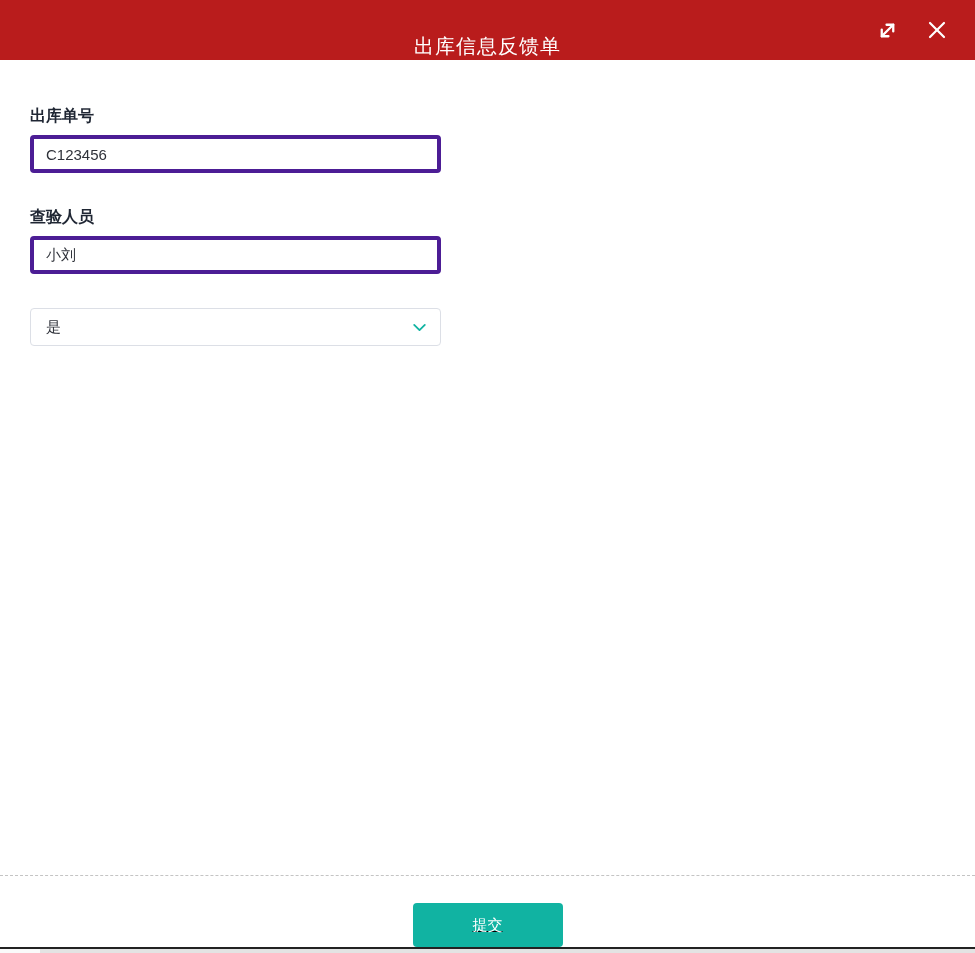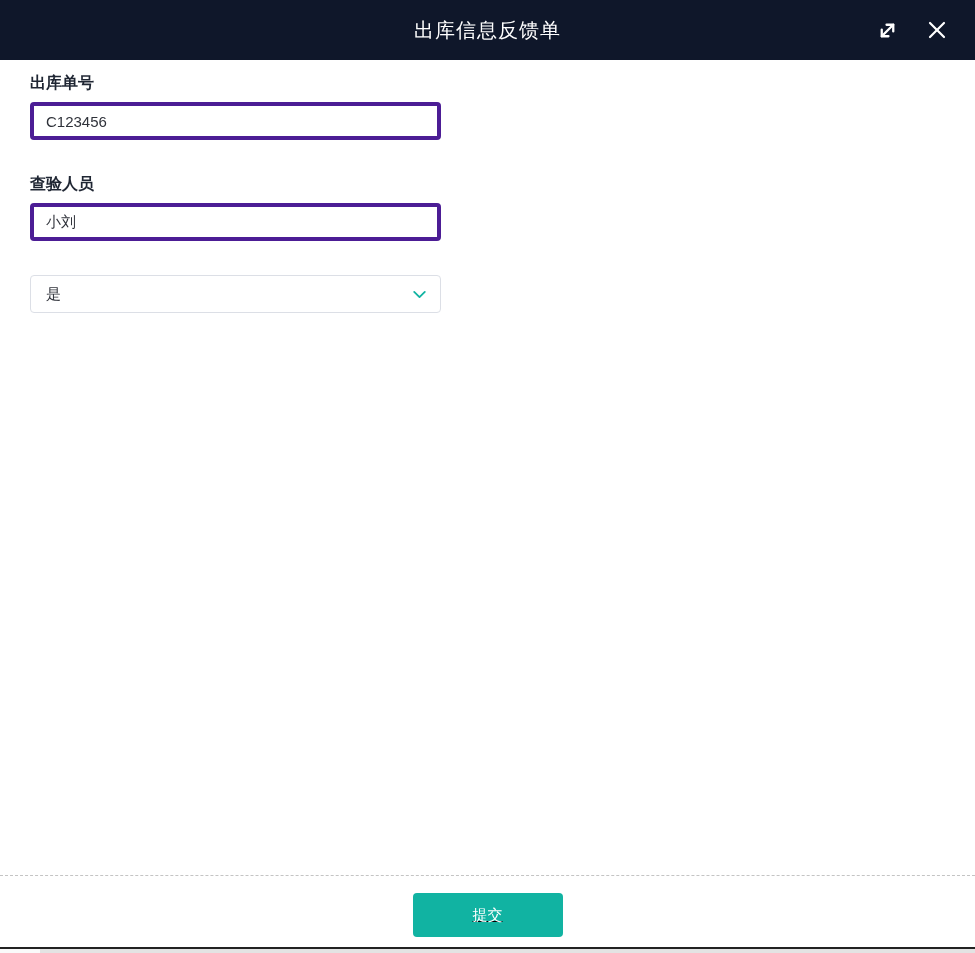--- a/index.html
+++ b/index.html
@@ -9,42 +9,42 @@
     background: #ffffff;
   }
   .page {
     width: 975px; height: 953px;
     display: flex; flex-direction: column;
     background: #ffffff; overflow: hidden;
   }
   
   .header {
     flex: 0 0 60px;
-    background: #0f172a;
+    background: #b91c1c;
     position: relative;
-    display: flex; align-items: center; justify-content: center;
+    display: flex; align-items: flex-end; justify-content: center;
   }
   .header .title {
     color: #ffffff;
     font-size: 20px;
     letter-spacing: 1px;
   }
   .header-icons {
     position: absolute; right: 26px; top: 0; height: 100%;
     display: flex; align-items: center; gap: 26px;
   }
   .icon-btn {
     width: 24px; height: 24px;
     display: flex; align-items: center; justify-content: center;
     cursor: pointer;
   }
   
   .body {
     flex: 1 1 auto;
-    padding: 13px 30px 0 30px;
+    padding: 46px 30px 0 30px;
     overflow: hidden;
   }
   .field { margin-bottom: 34px; width: 411px; }
   .field-label {
     display: block;
     font-size: 16px;
     font-weight: bold;
     color: #1f2633;
     line-height: 19px;
     margin-bottom: 10px;
@@ -76,21 +76,21 @@
     background: #ffffff;
     display: flex; align-items: center; justify-content: space-between;
     padding: 0 12px 0 15px;
     cursor: pointer;
   }
   .select-value { font-size: 15px; color: #2f323a; }
   
   .footer {
     flex: 0 0 72px;
     border-top: 1px dashed #c4c4c4;
-    display: flex; justify-content: center; align-items: flex-start;
+    display: flex; justify-content: center; align-items: flex-end;
     padding-top: 17px;
     text-decoration: underline;
   }
   .submit-btn {
     width: 150px; height: 44px;
     background: #11b3a2;
     color: #ffffff;
     border: none; border-radius: 4px;
     font-size: 15px;
     cursor: pointer;

